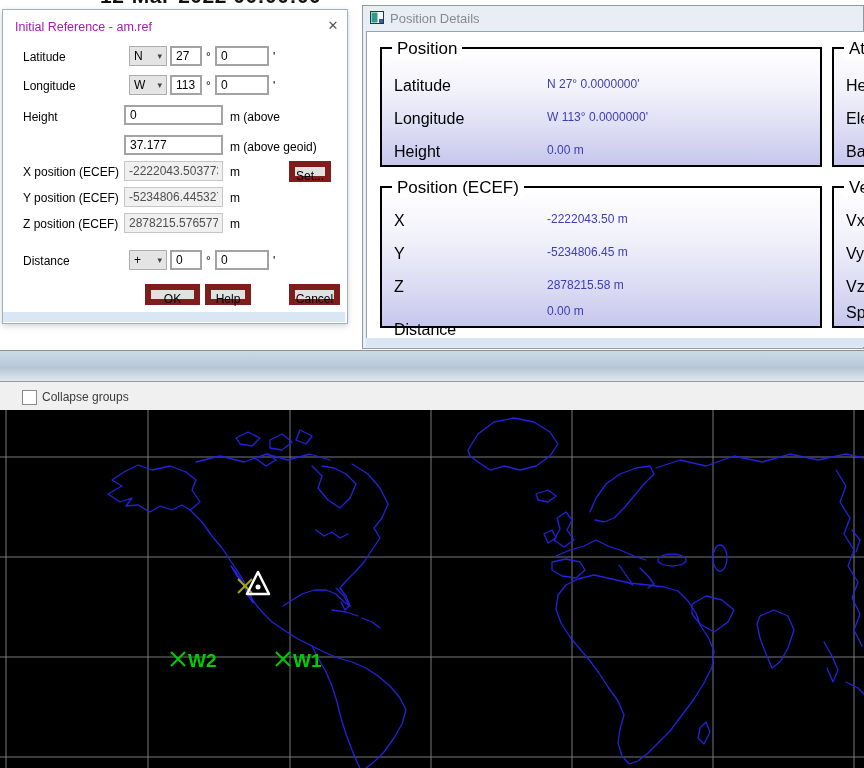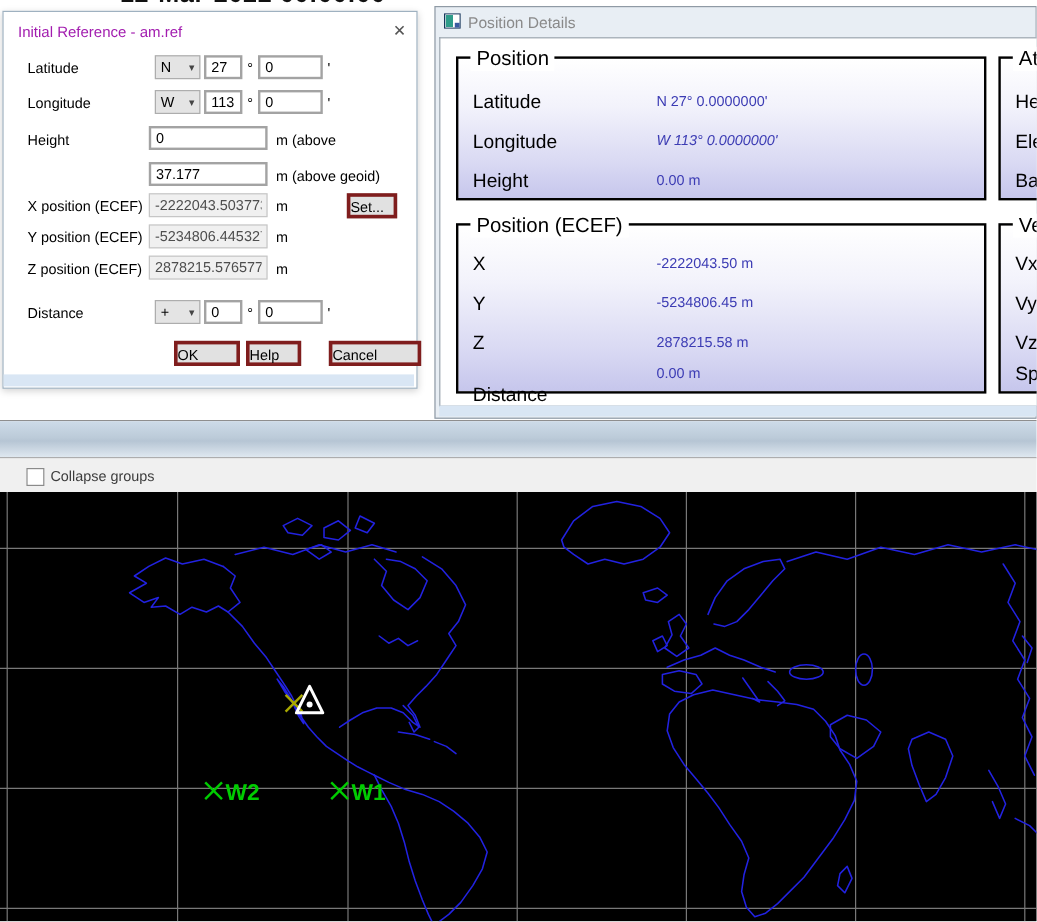--- a/index.html
+++ b/index.html
@@ -17,21 +17,21 @@
   .dlg-title{left:12px;top:10px;color:#a21caf;font-size:12.5px;}
   .dlg-close{left:320px;top:7px;width:20px;height:18px;color:#555;font-size:13px;text-align:center;line-height:18px;cursor:default;}
   .flabel{color:#000;font-size:12px;}
   .combo{width:38px;height:20px;background:#e4e4e4;border:1px solid #adadad;font-size:12px;
          display:flex;align-items:center;justify-content:space-between;padding:0 4px;box-sizing:border-box;}
   .combo .chev{font-size:9px;color:#444;}
   .tfield{height:20px;border:2px solid #a3a3a3;font-size:12px;padding:1px 4px;box-sizing:border-box;
           font-family:"Liberation Sans",sans-serif;background:#fff;}
   .tfield.ro{background:#f0f0f0;border:1px solid #c6c6c6;color:#4e4e4e;}
   .unit{font-size:12px;color:#000;}
-  .btn{background:#e1e1e1;border:3px solid #7f1d1d;font-size:12px;text-align:left;
+  .btn{background:#e1e1e1;border:6px solid #7f1d1d;font-size:12px;text-align:center;
        font-family:"Liberation Sans",sans-serif;padding:0;line-height:18px;}
   .dlg-bottomstrip{left:0;top:302px;width:342px;height:10px;background:#d9e6f4;}
 
   
   .pd-win{left:362px;top:5px;width:502px;height:344px;background:#e8eef4;border:1px solid #8f9aa5;box-sizing:border-box;}
   .pd-title{left:372px;top:11px;color:#8a8a8a;font-size:13px;}
   .pd-client{left:366px;top:31px;width:498px;height:306px;background:#ffffff;border:1px solid #98a3ad;border-right:none;}
   .pd-strip{left:366px;top:338px;width:498px;height:9px;background:#d9e6f4;}
   .grp{position:absolute;border:2px solid #000;background:linear-gradient(#ffffff 0%,#f2f2fb 35%,#d9d9f3 75%,#c6c6ec 100%);}
   .grp-legend{position:absolute;top:-10px;left:10px;background:#ffffff;padding:0 5px;font-size:17px;color:#000;}
@@ -109,41 +109,41 @@
       <span>+</span>
       <span class="chev">▾</span>
     </div>
     <input class="abs tfield" style="left: 167px; top: 240px; width: 32px;" value="0">
     <div class="abs unit" style="left:203px;top:244px;">°</div>
     <input class="abs tfield" style="left: 212px; top: 240px; width: 54px;" value="0">
     <div class="abs unit" style="left:270px;top:244px;">'</div>
 
     <button class="abs btn" style="left:142px;top:274px;width:55px;height:21px;">OK</button>
     <button class="abs btn" style="left:202px;top:274px;width:46px;height:21px;">Help</button>
-    <button class="abs btn" style="left:271px;top:274px;width:77px;height:21px;">Cancel</button>
+    <button class="abs btn" style="left:286px;top:274px;width:51px;height:21px;">Cancel</button>
 
     <div class="abs dlg-bottomstrip"></div>
   </div>
 
   <div class="abs pd-win"></div>
   <svg class="abs" style="left:370px;top:11px;" width="14" height="13">
     <rect x="0.5" y="0.5" width="13" height="12" fill="#ffffff" stroke="#16365c"></rect>
     <rect x="1.5" y="1.5" width="6" height="10" fill="#2e9c8a"></rect>
     <rect x="9" y="8" width="4" height="4" fill="#3b5aa0"></rect>
   </svg>
   <div class="abs pd-title" style="left:390px;">Position Details</div>
   <div class="abs pd-client"></div>
   <div class="abs pd-strip"></div>
 
   <div class="grp" style="left:380px;top:47px;width:438px;height:116px;">
     <div class="grp-legend">Position</div>
     <div class="grp-row-label" style="top:28px;">Latitude</div>
     <div class="grp-row-value" style="top:28px;">N 27° 0.0000000'</div>
     <div class="grp-row-label" style="top:61px;">Longitude</div>
-    <div class="grp-row-value" style="top:61px;font-style:italic;">W 113° 0.0000000'</div>
+    <div class="grp-row-value" style="top:61px;">W 113° 0.0000000'</div>
     <div class="grp-row-label" style="top:94px;">Height</div>
     <div class="grp-row-value" style="top:94px;">0.00 m</div>
   </div>
 
   <div class="grp" style="left:380px;top:186px;width:438px;height:138px;">
     <div class="grp-legend">Position (ECEF)</div>
     <div class="grp-row-label" style="top:24px;">X</div>
     <div class="grp-row-value" style="top:24px;">-2222043.50 m</div>
     <div class="grp-row-label" style="top:57px;">Y</div>
     <div class="grp-row-value" style="top:57px;">-5234806.45 m</div>

